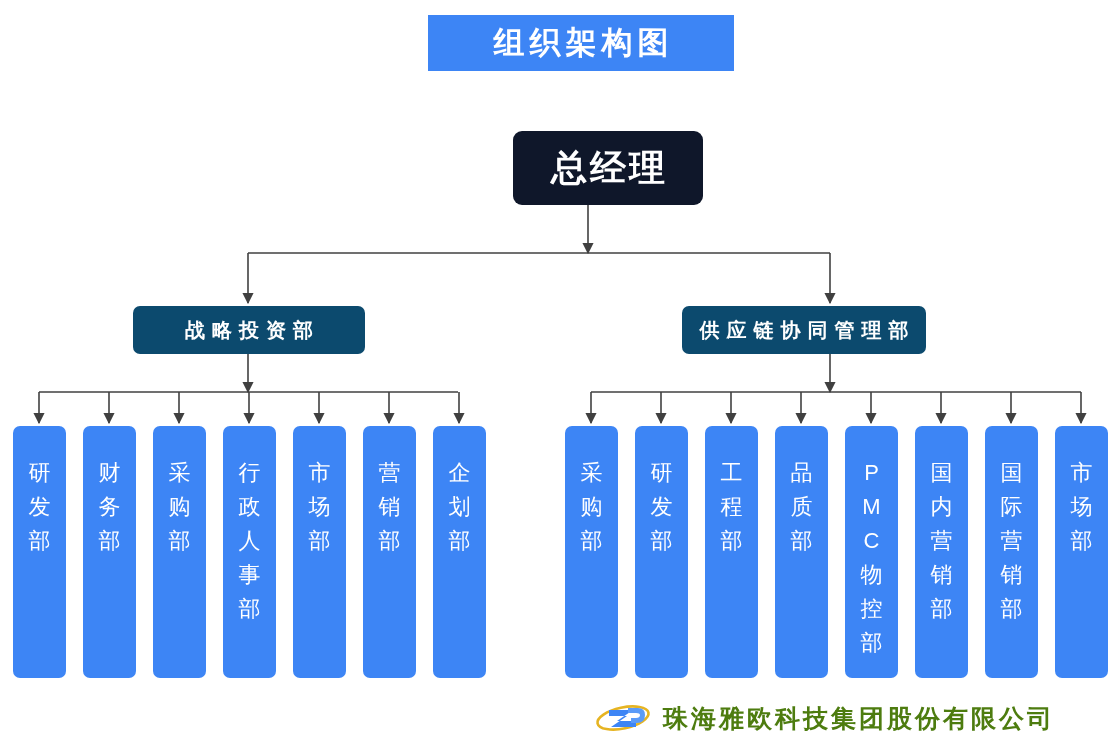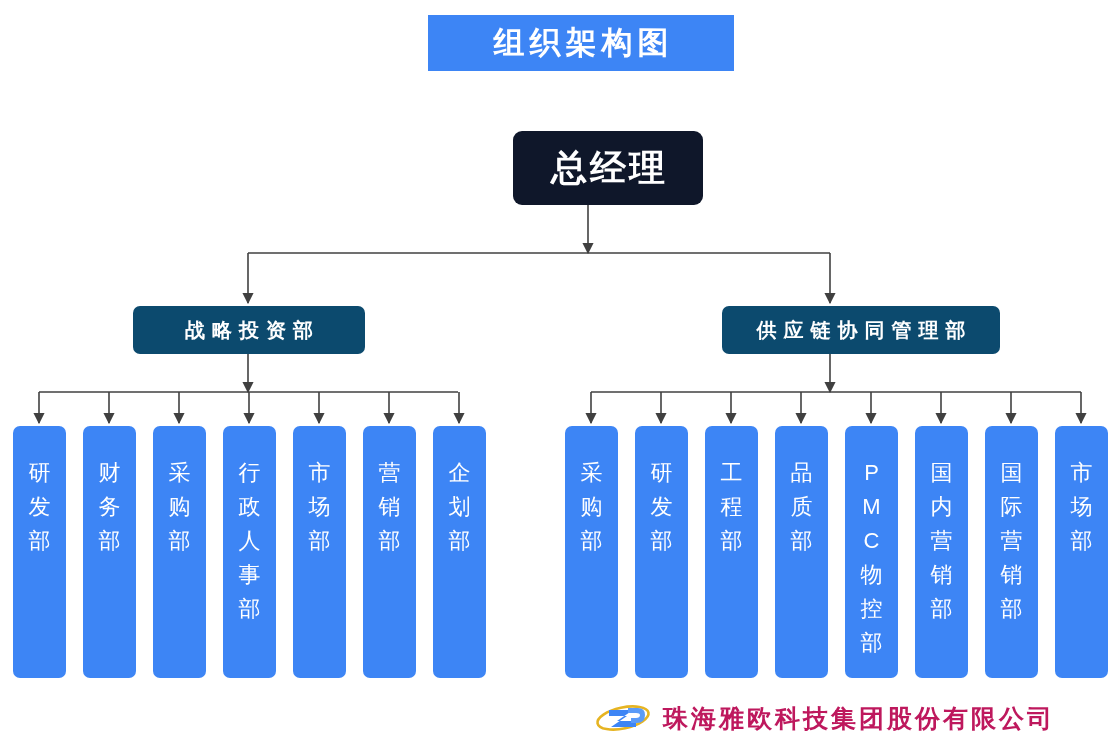--- a/index.html
+++ b/index.html
@@ -80,21 +80,21 @@
     display: flex;
     align-items: center;
     justify-content: center;
     font-size: 20px;
     font-weight: 700;
     letter-spacing: 7px;
     text-indent: 7px;
     z-index: 2;
   }
   .division-left  { left: 133px; width: 232px; }
-  .division-right { left: 682px; width: 278px; margin-left: 40px; }
+  .division-right { left: 682px; width: 244px; }
 
   
   .leaf-box {
     position: absolute;
     top: 426px;
     width: 53px;
     height: 252px;
     background: #3d85f5;
     border-radius: 7px;
     z-index: 2;
@@ -124,21 +124,21 @@
   }
   .footer-logo {
     width: 56px;
     height: 34px;
     margin-right: 12px;
     flex: 0 0 auto;
   }
   .footer-text {
     font-size: 25px;
     font-weight: 700;
-    color: #be185d;
+    color: #4d7c0f;
     letter-spacing: 3px;
     white-space: nowrap;
   }
 </style>
 </head>
 <body>
 
 <div id="canvas">
 
   <svg id="connectors" viewBox="0 0 1111 740" xmlns="http://www.w3.org/2000/svg">

